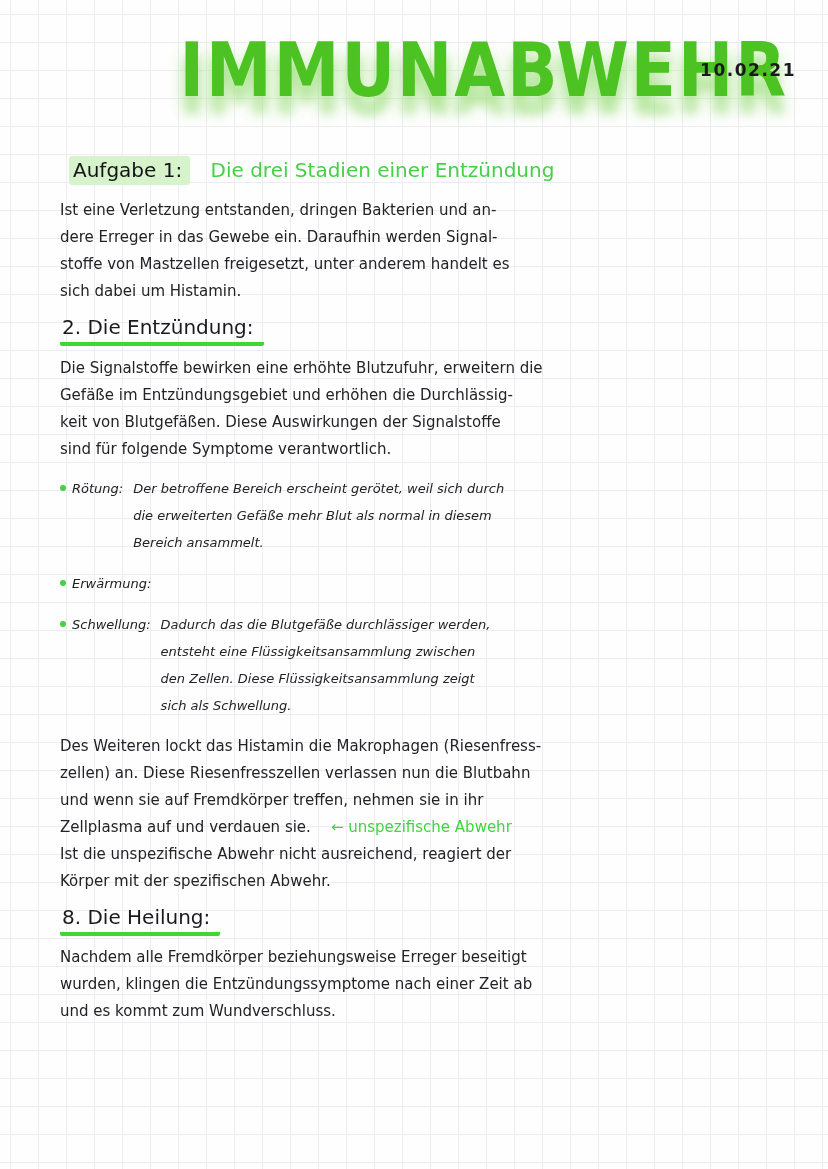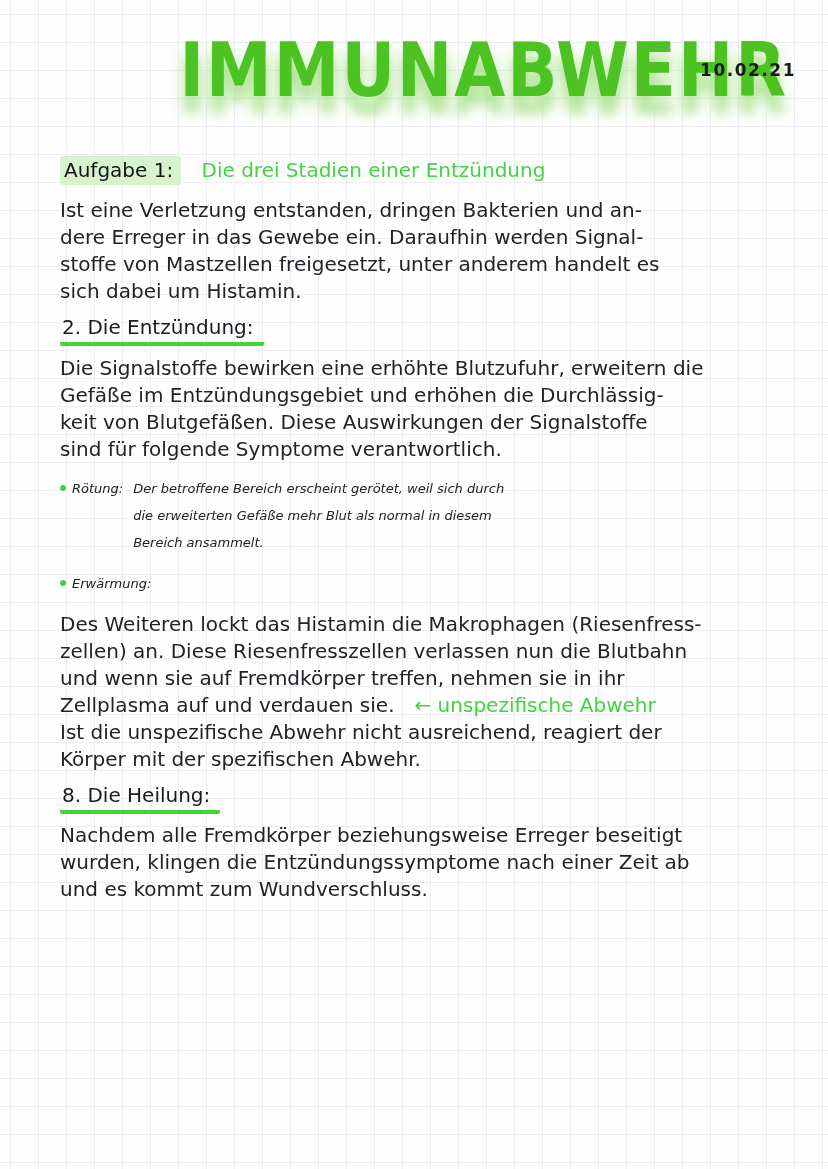--- a/index.html
+++ b/index.html
@@ -45,20 +45,21 @@
     font-size: 17px;
     font-weight: 700;
     letter-spacing: 1.5px;
     color: #19191c;
   }
   .task-row {
     margin-top: 12px;
     font-size: 20px;
     height: 30px;
     white-space: nowrap;
+    margin-left: 9px;
   }
   .task-label {
     background: #d7f3cb;
     padding: 2px 8px 3px 4px;
     border-radius: 3px;
     color: #141417;
   }
   .task-topic {
     color: #45d145;
     margin-left: 14px;
@@ -68,21 +69,21 @@
     margin-top: 10px;
     font-size: 20px;
     line-height: 24px;
     color: #1a1a1e;
     padding: 0 10px 3px 2px;
     border-bottom: 4px solid #3fd732;
     border-radius: 2px;
   }
   .para {
     margin-top: 9px;
-    font-size: 20px;
+    font-size: 15px;
     line-height: 27px;
     color: #232327;
   }
   .pre { white-space: pre-line; }
   .symptom-list { margin-top: 12px; }
   .symptom-item {
     display: flex;
     align-items: flex-start;
     margin-bottom: 14px;
     font-size: 13px;
@@ -147,20 +148,28 @@
         <span class="bullet-dot"></span>
         <span class="symptom-label">Rötung:</span>
         <span class="symptom-text pre">Der betroffene Bereich erscheint gerötet, weil sich durch
 die erweiterten Gefäße mehr Blut als normal in diesem
 Bereich ansammelt.</span>
       </div>
       <div class="symptom-item">
         <span class="bullet-dot"></span>
         <span class="symptom-label">Erwärmung:</span>
       </div>
+      <div class="symptom-item">
+        <span class="bullet-dot"></span>
+        <span class="symptom-label">Schwellung:</span>
+        <span class="symptom-text pre">Dadurch das die Blutgefäße durchlässiger werden,
+entsteht eine Flüssigkeitsansammlung zwischen
+den Zellen. Diese Flüssigkeitsansammlung zeigt
+sich als Schwellung.</span>
+      </div>
     </div>
 
     <div class="para sec2-closing">
       <span class="pre">Des Weiteren lockt das Histamin die Makrophagen (Riesenfress-
 zellen) an. Diese Riesenfresszellen verlassen nun die Blutbahn
 und wenn sie auf Fremdkörper treffen, nehmen sie in ihr
 Zellplasma auf und verdauen sie.</span><span class="inline-annotation">← unspezifische Abwehr</span>
       <div class="pre">Ist die unspezifische Abwehr nicht ausreichend, reagiert der
 Körper mit der spezifischen Abwehr.</div>
     </div>

